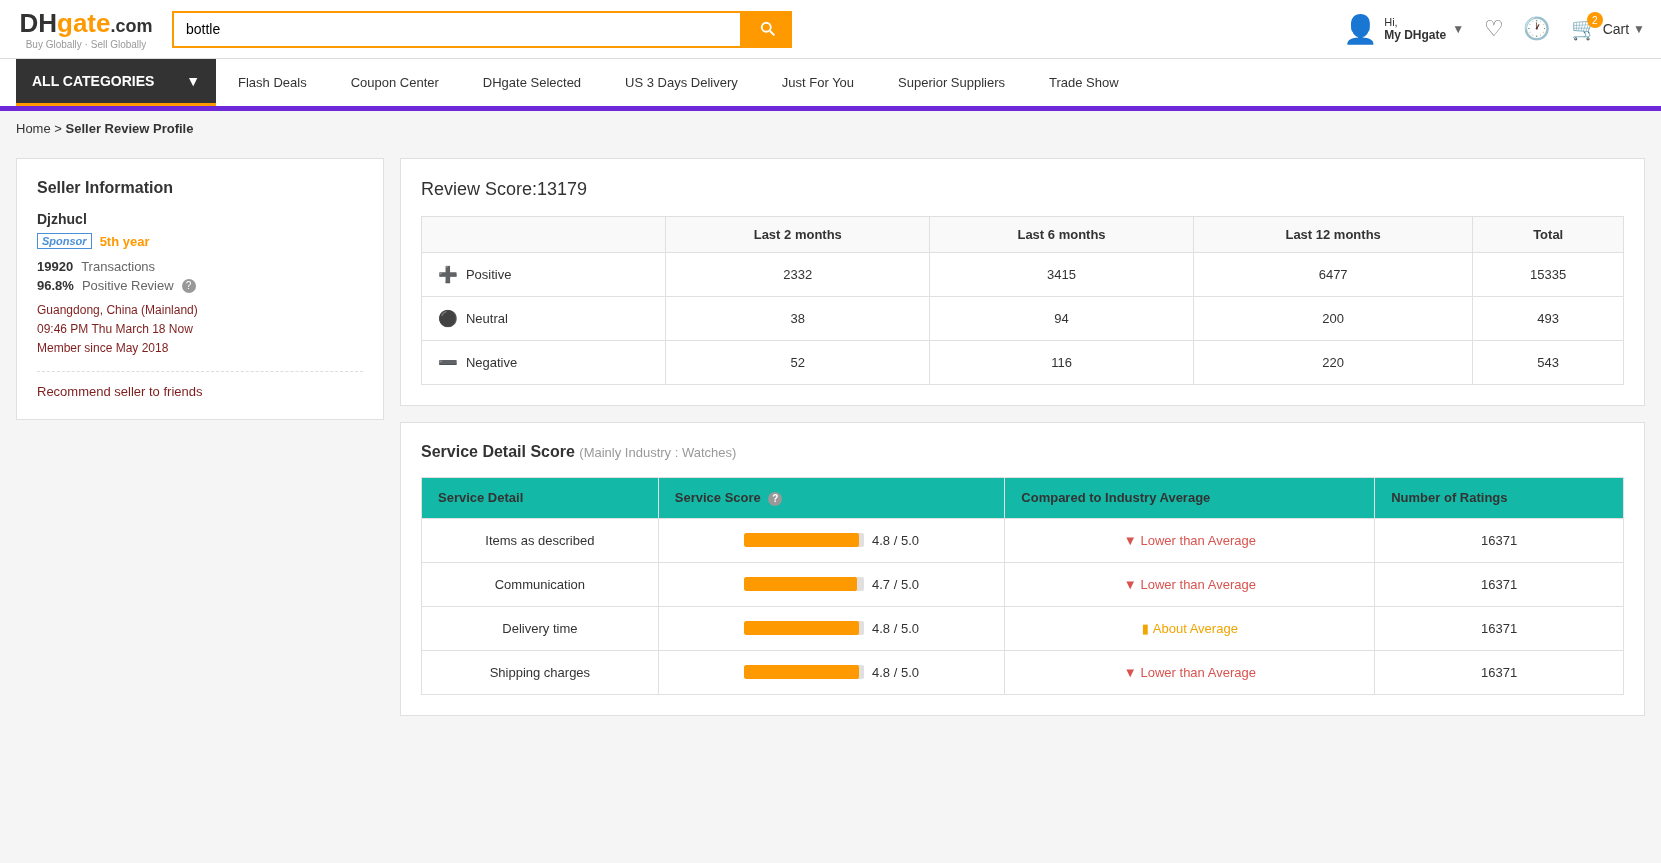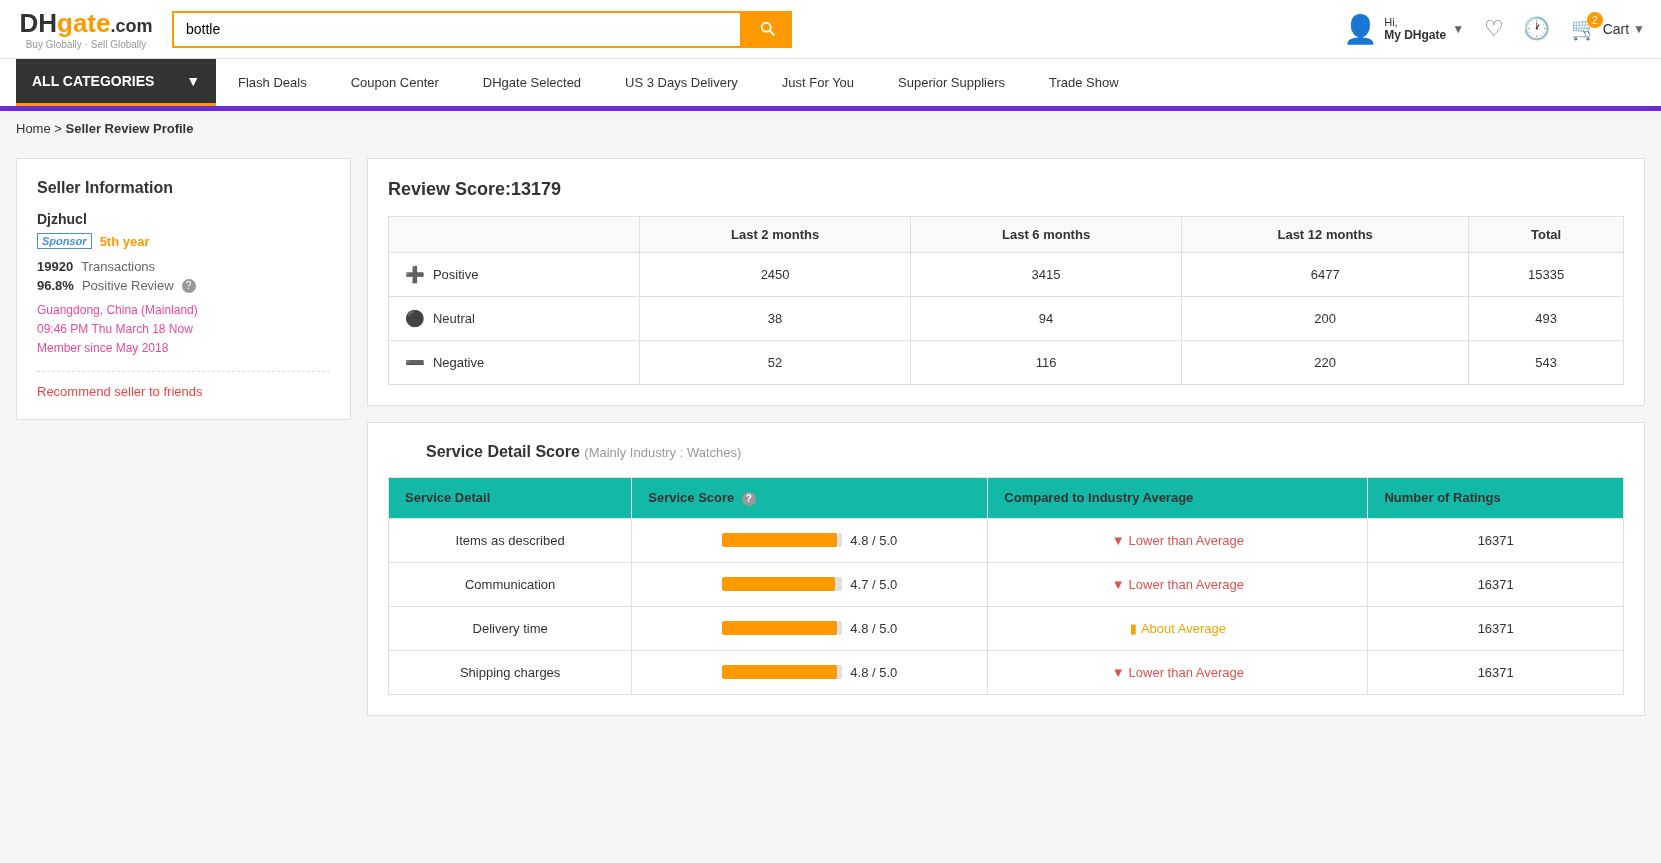--- a/index.html
+++ b/index.html
@@ -25,51 +25,51 @@
     .all-categories { background: #333; color: #fff; padding: 14px 16px; font-size: 14px; font-weight: bold; display: flex; align-items: center; gap: 8px; cursor: pointer; min-width: 200px; border-bottom: 3px solid #f90; }
     .nav-links { display: flex; align-items: center; gap: 0; }
     .nav-link { padding: 14px 22px; font-size: 13px; color: #333; cursor: pointer; white-space: nowrap; }
 
     
     .breadcrumb { padding: 10px 16px; font-size: 13px; background: #f5f5f5; }
     .breadcrumb a { color: #333; text-decoration: none; }
 
     
     .main { display: flex; gap: 0; padding: 12px 16px; }
-    .sidebar { width: 335px; min-width: 300px; background: #fff; border: 1px solid #e0e0e0; padding: 20px; margin-right: 16px; align-self: flex-start; }
+    .sidebar { width: 368px; min-width: 300px; background: #fff; border: 1px solid #e0e0e0; padding: 20px; margin-right: 16px; align-self: flex-start; }
     .content-area { flex: 1; display: flex; flex-direction: column; gap: 16px; }
 
     
     .seller-info-title { font-size: 16px; font-weight: bold; margin-bottom: 14px; }
     .seller-name { font-weight: bold; font-size: 14px; margin-bottom: 6px; }
     .seller-badges { display: flex; align-items: center; gap: 8px; margin-bottom: 10px; }
     .sponsor-badge { background: #fff; border: 1px solid #4a90d9; color: #4a90d9; font-style: italic; font-size: 11px; padding: 1px 4px; font-weight: bold; }
     .year-badge { color: #f90; font-size: 13px; font-weight: bold; }
     .seller-stats { margin-bottom: 8px; }
     .stat-row { display: flex; align-items: center; gap: 8px; margin-bottom: 4px; }
     .stat-num { font-weight: bold; font-size: 13px; }
     .stat-label { color: #666; font-size: 13px; }
     .stat-pct { font-weight: bold; color: #333; font-size: 13px; }
     .help-icon { background: #999; color: #fff; border-radius: 50%; width: 14px; height: 14px; font-size: 10px; display: inline-flex; align-items: center; justify-content: center; cursor: pointer; }
-    .seller-location { color: #ec4899; font-size: 12px; margin-top: 8px; line-height: 1.6; }
+    .seller-location { color: #7f1d1d; font-size: 12px; margin-top: 8px; line-height: 1.6; }
     .divider { border: none; border-top: 1px dashed #ddd; margin: 12px 0; }
-    .recommend-link { color: #ef4444; font-size: 13px; cursor: pointer; text-decoration: none; }
+    .recommend-link { color: #7f1d1d; font-size: 13px; cursor: pointer; text-decoration: none; }
 
     
     .panel { background: #fff; border: 1px solid #e0e0e0; padding: 20px; }
-    .panel-title { font-size: 18px; font-weight: bold; margin-bottom: 16px; color: #333; }
+    .panel-title { font-size: 18px; font-weight: normal; margin-bottom: 16px; color: #333; }
     .review-table { width: 100%; border-collapse: collapse; }
     .review-table th { background: #f9f9f9; border: 1px solid #e0e0e0; padding: 10px 16px; font-weight: bold; text-align: center; font-size: 13px; }
     .review-table th:first-child { text-align: left; }
     .review-table td { border: 1px solid #e0e0e0; padding: 12px 16px; text-align: center; font-size: 13px; }
     .review-table td:first-child { text-align: left; }
     .review-type { display: flex; align-items: center; gap: 8px; }
 
     
-    .service-panel-title { font-size: 16px; font-weight: bold; margin-bottom: 16px; color: #333; margin-left: 38px; }
+    .service-panel-title { font-size: 16px; font-weight: bold; margin-bottom: 16px; color: #333; }
     .service-subtitle { color: #999; font-size: 13px; font-weight: normal; }
     .service-table { width: 100%; border-collapse: collapse; }
     .service-table th { border: 1px solid #e0e0e0; padding: 12px 16px; font-weight: bold; text-align: left; font-size: 13px; background: #14b8a6; }
     .service-table td { border: 1px solid #e0e0e0; padding: 14px 16px; text-align: center; font-size: 13px; }
     .service-table td:first-child { text-align: center; }
     .score-bar-wrap { display: flex; align-items: center; gap: 8px; justify-content: center; }
     .score-bar-bg { background: #e0e0e0; border-radius: 2px; height: 14px; width: 120px; overflow: hidden; }
     .score-bar-fill { background: #f90; height: 100%; border-radius: 2px; }
     .score-text { font-size: 13px; color: #333; white-space: nowrap; }
     .lower-avg { color: #d9534f; display: flex; align-items: center; gap: 4px; justify-content: center; }
@@ -193,21 +193,21 @@
           </tr>
         </thead>
         <tbody id="review-table-body">
         <tr>
     <td>
       <div class="review-type">
         <span style="color:#5cb85c; font-size:16px;">➕</span>
         <span>Positive</span>
       </div>
     </td>
-    <td>2450</td>
+    <td>2332</td>
     <td>3415</td>
     <td>6477</td>
     <td>15335</td>
   </tr>
             <tr>
     <td>
       <div class="review-type">
         <span style="color:#f0a500; font-size:16px;">⚫</span>
         <span>Neutral</span>
       </div>

